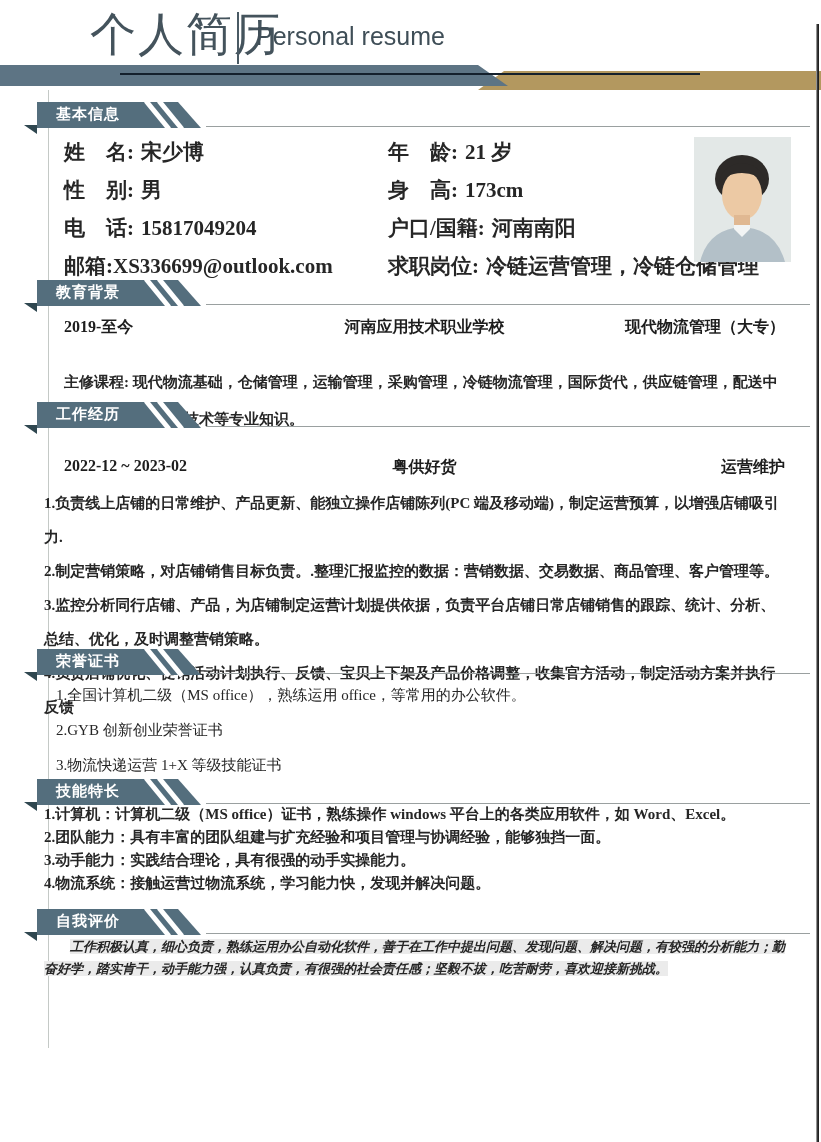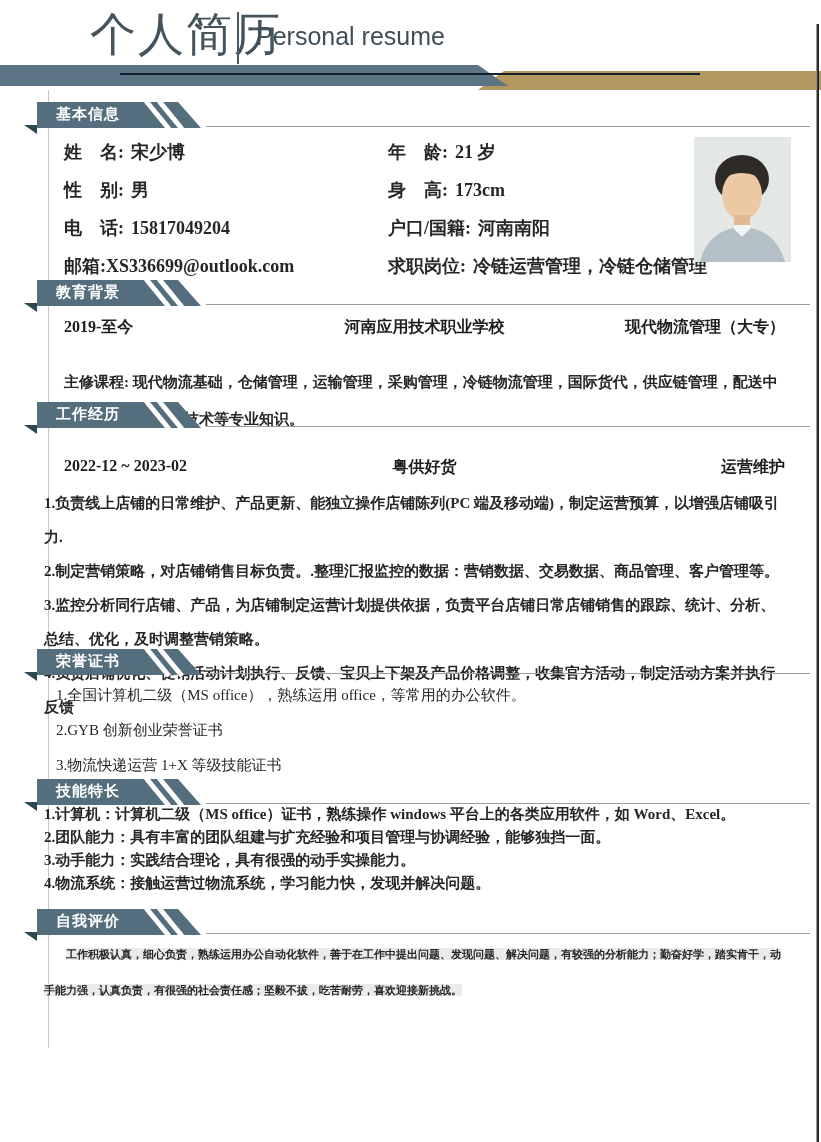--- a/index.html
+++ b/index.html
@@ -33,43 +33,43 @@
     background:linear-gradient(90deg,#c9c9c9 0%,#3a3a3a 45%,#161616 100%);}
   
   .sec-head{position:absolute;left:20px;right:9px;height:34px;}
   .sec-head .flag{position:absolute;left:0;top:0;}
   .sec-title{
     position:absolute;left:36px;top:4px;color:#ffffff;font-size:15px;font-weight:700;
     letter-spacing:1px;font-family:"Liberation Sans","DejaVu Sans",sans-serif;
   }
   .sec-rule{position:absolute;left:186px;right:2px;top:25px;height:1px;background:#9aa0a0;}
   
-  .fields{position:absolute;top:133px;font-size:18px;font-weight:700;}
+  .fields{position:absolute;top:133px;font-size:21px;font-weight:700;}
   .fields.col-left{left:64px;width:320px;}
   .fields.col-right{left:388px;width:400px;}
   .field-row{height:38px;line-height:38px;white-space:nowrap;}
   .field-row .val{margin-left:7px;}
   .photo{
     position:absolute;left:694px;top:137px;width:97px;height:125px;overflow:hidden;
     background:#e3e7e6;
   }
   
   .row3{position:absolute;left:64px;right:36px;font-size:16px;font-weight:700;color:#1d1d1d;}
   .row3 .mid{position:absolute;left:50%;transform:translateX(-50%);}
   .row3 .right{position:absolute;right:0;}
   
   .edu-courses{position:absolute;left:64px;right:40px;top:349px;font-size:15px;font-weight:700;line-height:37px;}
   .duties{position:absolute;left:44px;right:34px;top:486px;font-size:15px;font-weight:700;}
   .duties p{margin:0;line-height:34px;}
   .honor-items{position:absolute;left:56px;right:40px;top:678px;font-size:15px;font-weight:400;}
   .honor-items p{margin:0;line-height:35px;}
   .skill-items{position:absolute;left:44px;right:34px;top:803px;font-size:15px;font-weight:700;}
   .skill-items p{margin:0;line-height:23px;}
-  .eval-text{position:absolute;left:44px;right:34px;top:936px;font-size:11px;font-weight:700;
-    line-height:36px;text-indent:2em;margin:0;}
+  .eval-text{position:absolute;left:44px;right:34px;top:936px;font-size:13px;font-weight:700;
+    line-height:22px;text-indent:2em;margin:0;font-style:italic;}
   .eval-text span{background:#ebebeb;}
 </style>
 </head>
 <body>
 
 <div class="page">
 
   <div class="title-cn">个人简历</div>
   <div class="title-divider"></div>
   <div class="title-en">Personal resume</div>

